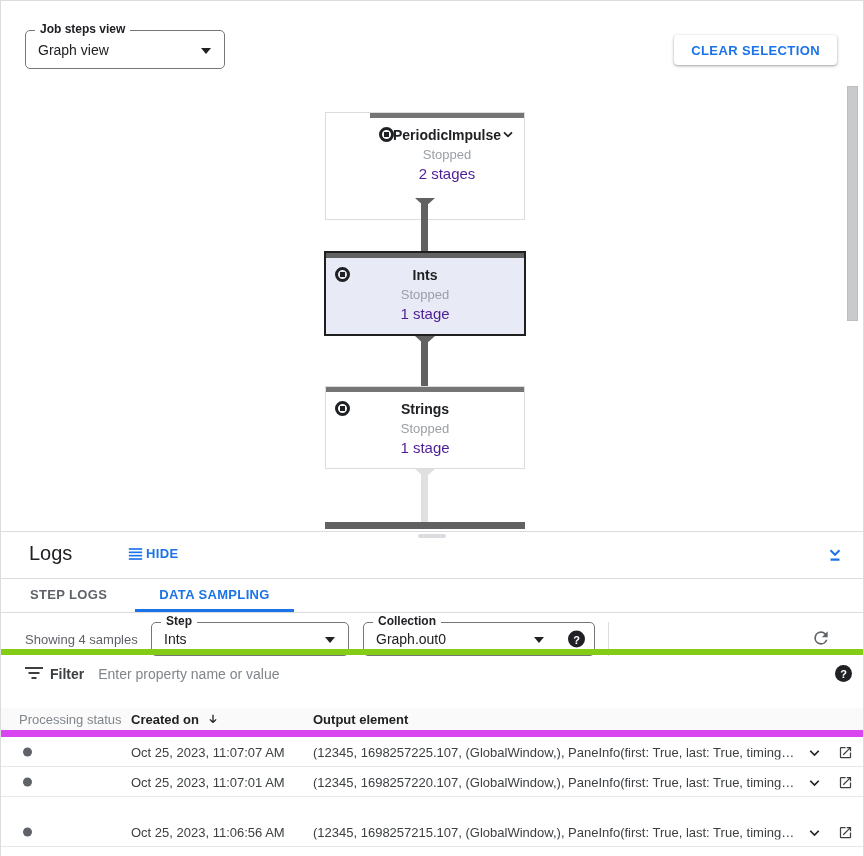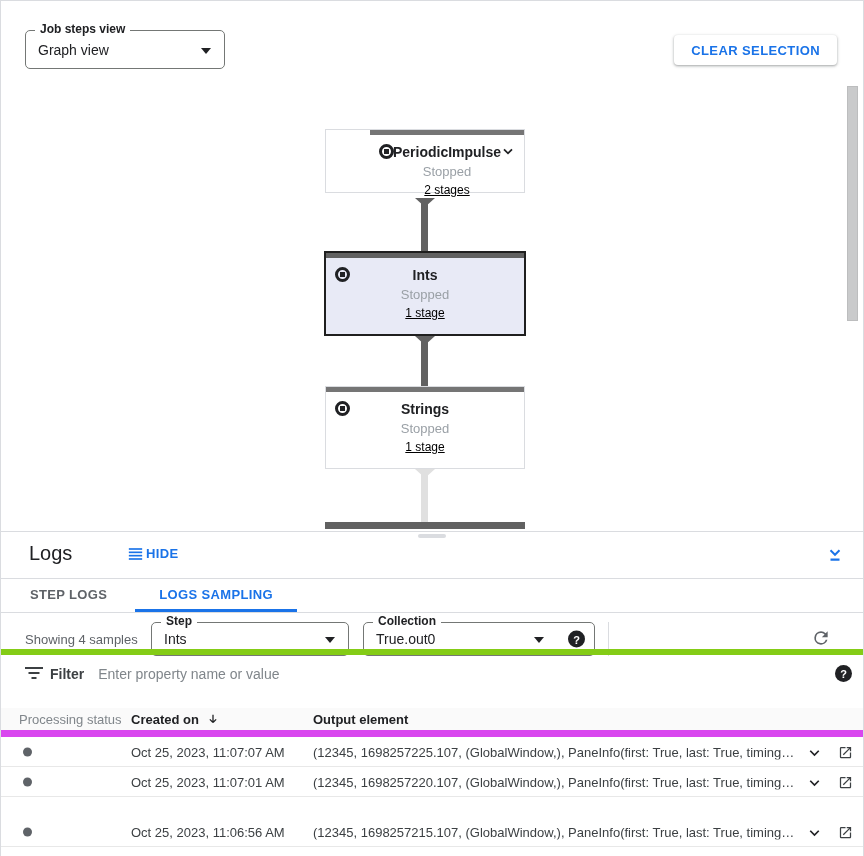--- a/index.html
+++ b/index.html
@@ -26,21 +26,21 @@
                color:#1a73e8; font-family:inherit; font-size:13px; font-weight:700; letter-spacing:.4px; }
 
   .node { position:absolute; left:324px; width:200px; background:#fff;
           border:1px solid #dadce0; text-align:center; }
   .node-bar { height:5px; background:#757575; }
   .node.selected { left:323px; width:202px; border:2px solid #1f1f1f; background:#e8eaf6; }
   .node.selected .node-bar { background:#616161; }
   .node-body { position:relative; padding:8px 6px 0; }
   .node-title { font-size:14px; font-weight:700; color:#202124; line-height:19px; }
   .node-status { font-size:13px; color:#9aa0a6; line-height:19px; }
-  .node-stages { font-size:12px; color:#000000; line-height:19px;text-decoration:underline; }
+  .node-stages { font-size:15px; color:#4c1d95; line-height:19px; }
   .stop-icon { position:absolute; left:9px; top:9px; width:15px; height:15px;
                border:3px solid #202124; border-radius:50%; display:flex; align-items:center; justify-content:center; }
   .stop-sq { width:5px; height:5px; background:#202124; }
   .node-chevron { position:absolute; right:8px; top:8px; width:16px; height:16px; cursor:pointer; }
 
   .edge-line { position:absolute; left:420px; width:7px; background:#616161; }
   .edge-arrow { position:absolute; left:414px; width:0; height:0;
                 border-left:10px solid transparent; border-right:10px solid transparent;
                 border-top:9px solid #616161; }
   .edge-light.edge-line { background:#e0e0e0; }
@@ -119,21 +119,21 @@
   <div class="graph-area">
 
     <div class="select-outlined job-steps">
       <span class="float-label">Job steps view</span>
       <span class="select-value">Graph view</span>
       <span class="dd-arrow"></span>
     </div>
 
     <button class="clear-btn">CLEAR SELECTION</button>
 
-    <div class="node" style="top:128px;height:64px;padding-left:44px;">
+    <div class="node" style="top:111px;height:108px;padding-left:44px;">
       <div class="node-bar"></div>
       <div class="node-body">
         <span class="stop-icon">
             <span class="stop-sq"></span>
           </span>
         <span class="node-chevron">
           <svg width="16" height="16" viewBox="0 0 24 24">
               <path d="M6 9.5l6 6 6-6" fill="none" stroke="#202124" stroke-width="2.6"></path>
             </svg>
         </span>
@@ -200,35 +200,35 @@
       <span class="collapse-icon">
         <svg width="18" height="18" viewBox="0 0 24 24">
             <path d="M6 7l6 6 6-6" fill="none" stroke="#1a73e8" stroke-width="2.6"></path>
             <line x1="6" y1="19.5" x2="18" y2="19.5" stroke="#1a73e8" stroke-width="3"></line>
           </svg>
       </span>
     </div>
 
     <div class="tabs">
       <div class="tab">STEP LOGS</div>
-      <div class="tab active">LOGS SAMPLING</div>
+      <div class="tab active">DATA SAMPLING</div>
     </div>
 
     <div class="sampling-row">
       <span class="showing-text">Showing 4 samples</span>
 
       <div class="select-outlined step-select">
         <span class="float-label">Step</span>
         <span class="select-value">Ints</span>
         <span class="dd-arrow"></span>
       </div>
 
       <div class="select-outlined collection-select">
         <span class="float-label">Collection</span>
-        <span class="select-value">True.out0</span>
+        <span class="select-value">Graph.out0</span>
         <span class="dd-arrow"></span>
         <span class="help-badge collection-help">?</span>
       </div>
 
       <div class="v-divider"></div>
 
       <span class="refresh-btn">
         <svg width="20" height="20" viewBox="0 0 24 24">
             <path fill="#5f6368" d="M17.65 6.35A7.95 7.95 0 0 0 12 4a8 8 0 1 0 7.73 10h-2.08A6 6 0 1 1 12 6c1.66 0 3.14.69 4.22 1.78L13 11h7V4l-2.35 2.35z"></path>
           </svg>

